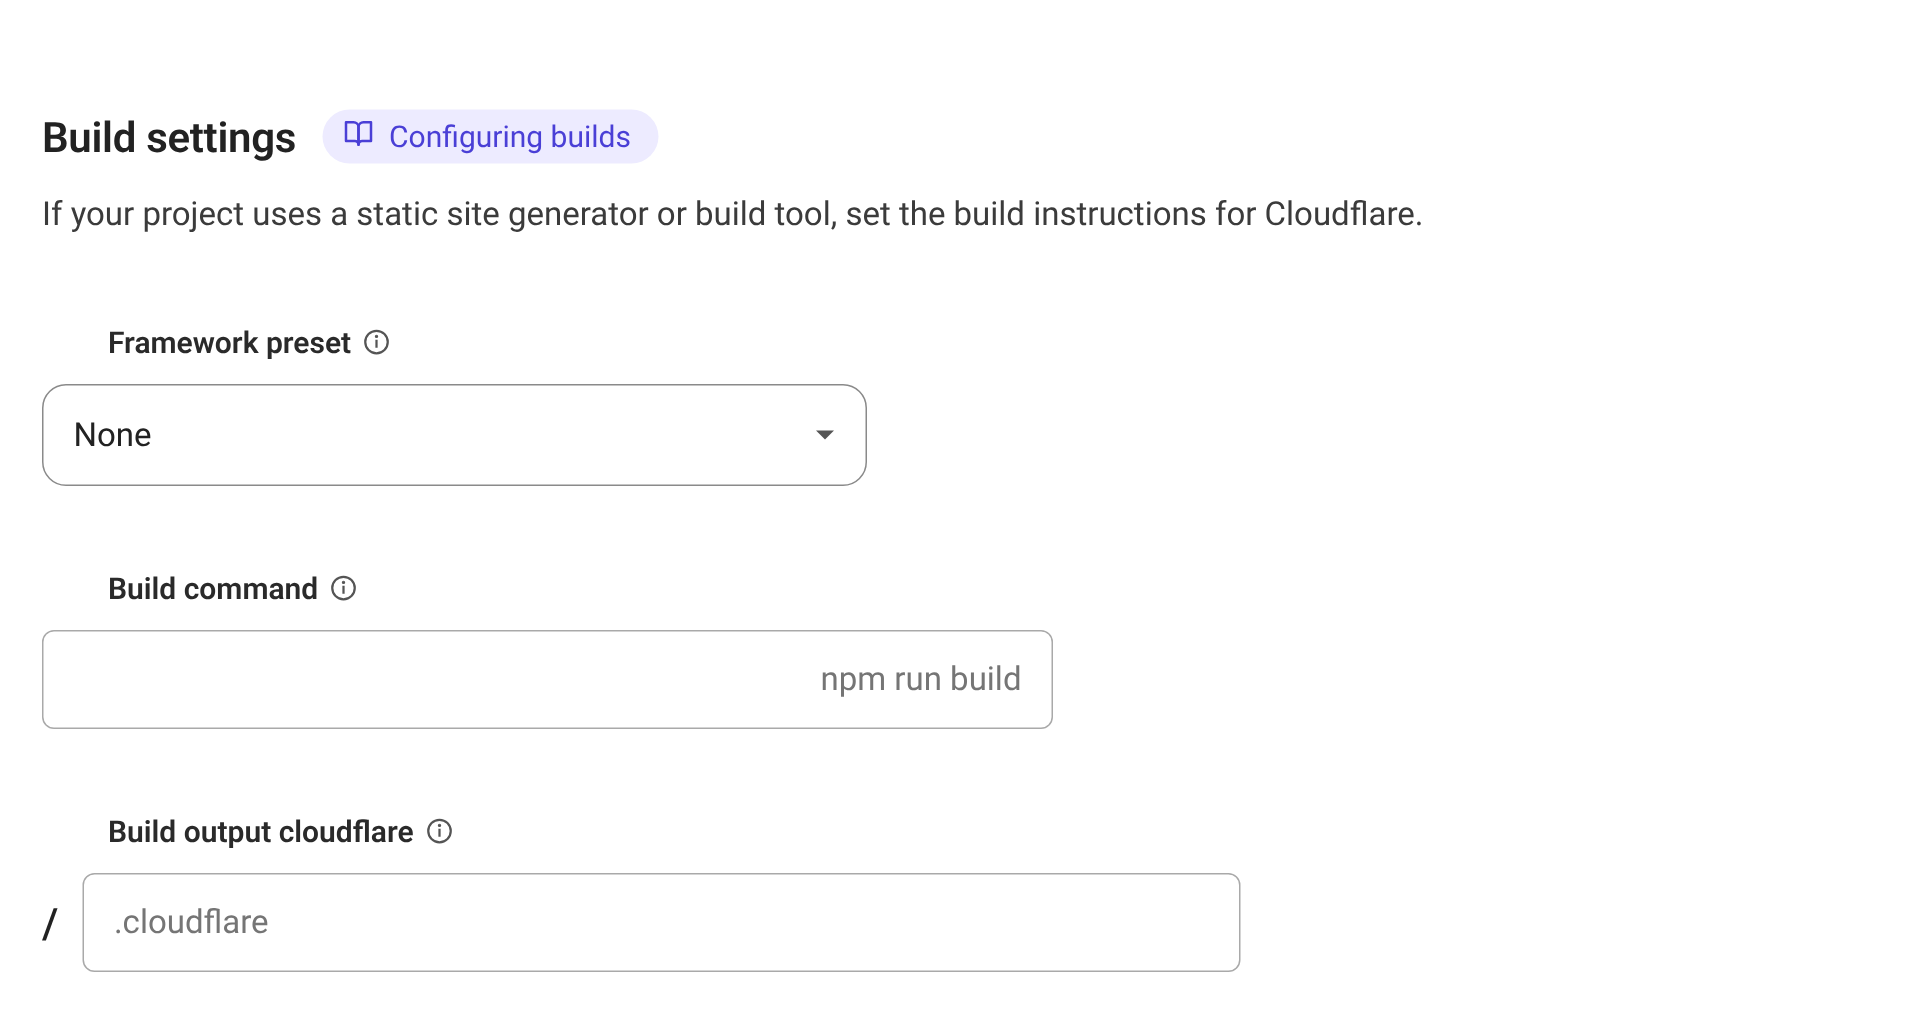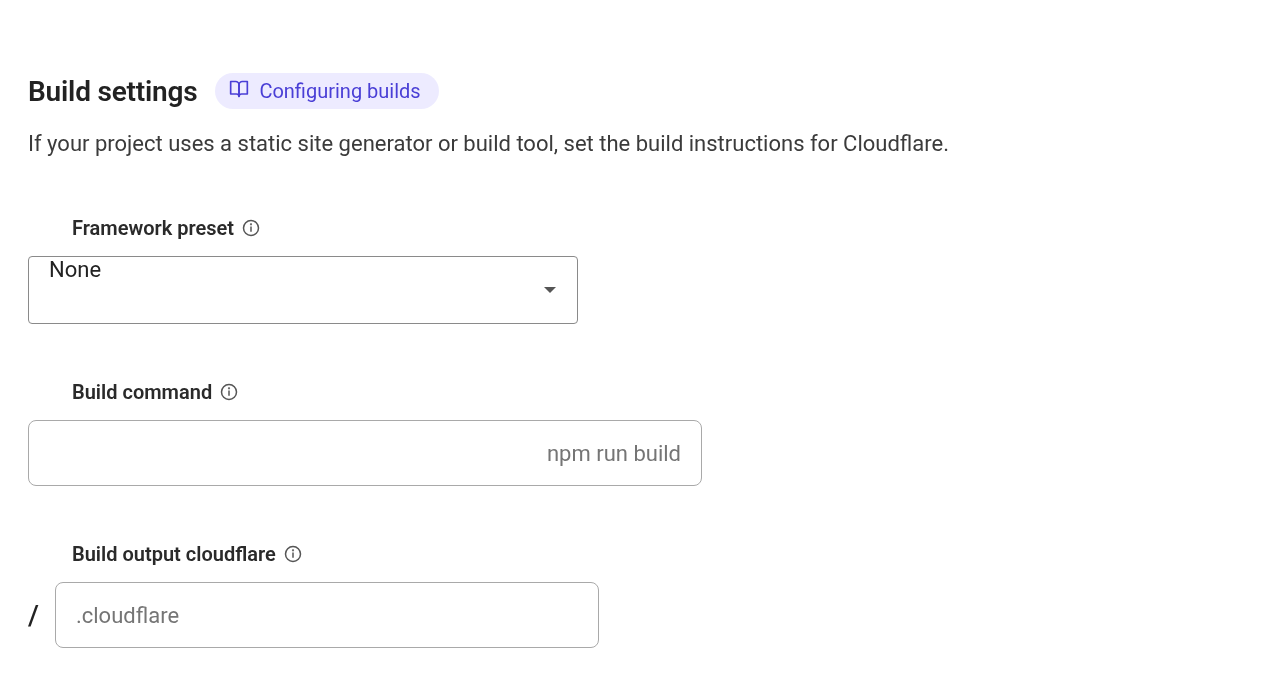--- a/index.html
+++ b/index.html
@@ -69,27 +69,27 @@
       cursor: pointer;
     }
     .select-wrap {
       position: relative;
       width: 550px;
     }
     .select-box {
       width: 100%;
       height: 68px;
       border: 1px solid #8a8a8a;
-      border-radius: 4px;
+      border-radius: 16px;
       background: #fff;
       font-size: 22px;
       padding: 0 48px 0 20px;
       color: #222;
       display: flex;
-      align-items: flex-start;
+      align-items: center;
       cursor: pointer;
     }
     .select-caret {
       position: absolute;
       right: 20px;
       top: 50%;
       transform: translateY(-50%);
       pointer-events: none;
       color: #555;
     }
@@ -109,21 +109,21 @@
       display: flex;
       align-items: center;
       gap: 16px;
     }
     .slash-prefix {
       font-size: 28px;
       font-weight: 500;
       color: #222;
     }
     .output-input {
-      width: 544px;
+      width: 772px;
       height: 66px;
       border: 1px solid #a9a9a9;
       border-radius: 8px;
       background: #fff;
       font-size: 22px;
       padding: 0 20px;
       color: #222;
       font-family: inherit;
     }
   </style>

